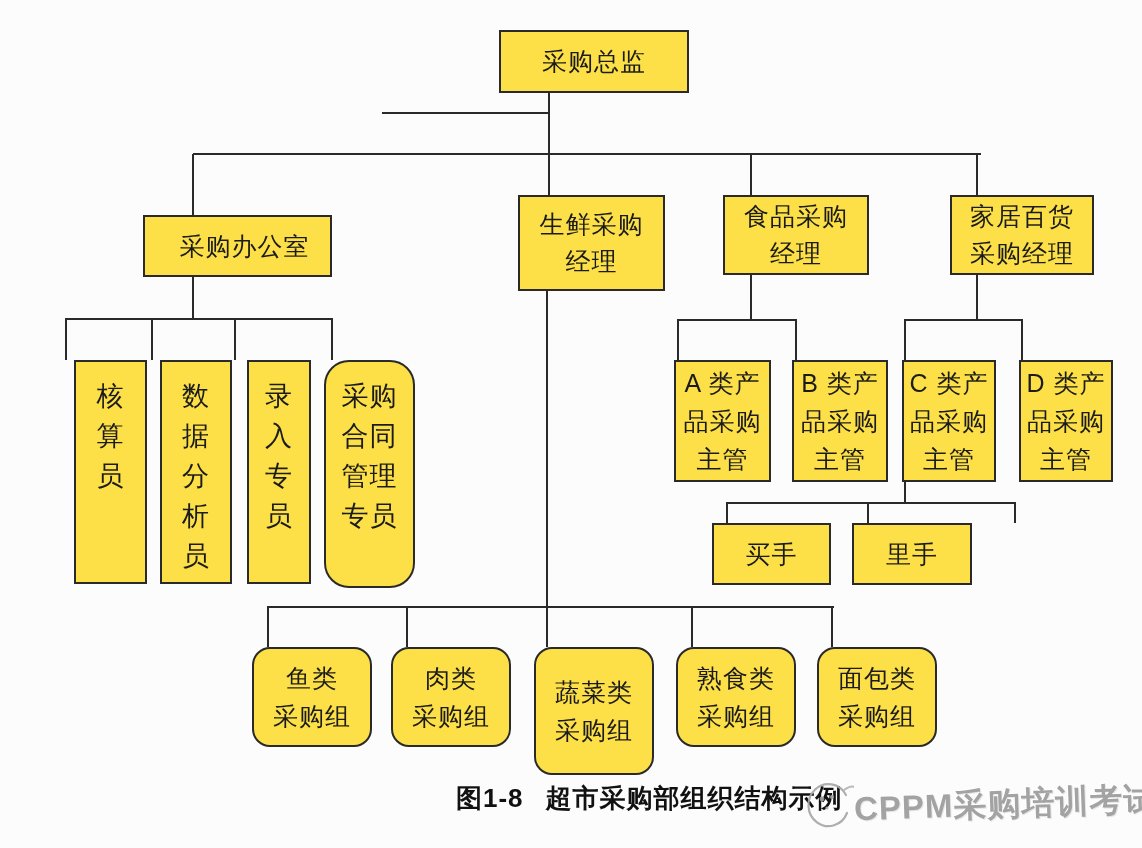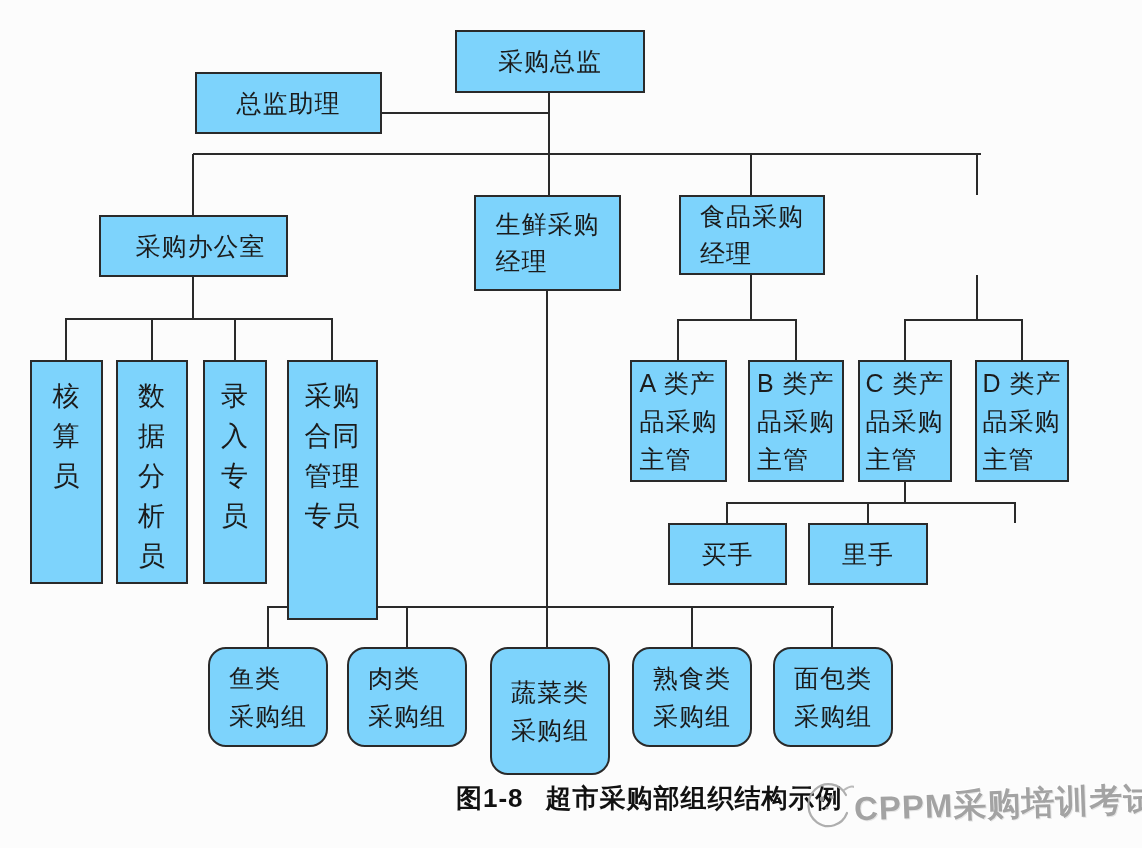--- a/index.html
+++ b/index.html
@@ -16,51 +16,52 @@
   
   .ln{
     position:absolute;
     background:#2a2a2a;
   }
   
   .node{
     position:absolute;
     box-sizing:border-box;
     border:2px solid #2a2a2a;
-    background:#7dd3fc;
+    background:#fde047;
     display:flex;
     align-items:center;
     justify-content:center;
-    text-align:left;
+    text-align:center;
     color:#1b1b1b;
     font-size:25px;
     line-height:37px;
     white-space:pre-line;
     letter-spacing:1px;
+    margin-left:44px;
   }
   .node.top-align{
     align-items:flex-start;
     padding-top:14px;
     font-size:27px;
     line-height:40px;
   }
   .node.sup{font-size:25px;line-height:38px;}
   .node.grp{font-size:25px;line-height:38px;border-radius:18px;}
 
   
   .n-director {left:455px;top:30px;width:190px;height:63px;}
   .n-assistant{left:195px;top:72px;width:187px;height:62px;}
   .n-office   {left:99px; top:215px;width:189px;height:62px;padding-left:14px;}
   .n-fresh    {left:474px;top:195px;width:147px;height:96px;}
   .n-food     {left:679px;top:195px;width:146px;height:80px;}
   .n-household{left:906px;top:195px;width:144px;height:80px;}
   .n-accountant{left:30px;top:360px;width:73px;height:224px;}
   .n-analyst  {left:116px;top:360px;width:72px;height:224px;}
   .n-entry    {left:203px;top:360px;width:64px;height:224px;}
-  .n-contract {left:287px;top:360px;width:91px;height:260px;}
+  .n-contract {left:280px;top:360px;width:91px;height:228px;border-radius:25px;}
   .n-supa{left:630px;top:360px;width:97px;height:122px;}
   .n-supb{left:748px;top:360px;width:96px;height:122px;}
   .n-supc{left:858px;top:360px;width:94px;height:122px;}
   .n-supd{left:975px;top:360px;width:94px;height:122px;}
   .n-buyer {left:668px;top:523px;width:119px;height:62px;}
   .n-inside{left:808px;top:523px;width:120px;height:62px;}
   .n-shelf {left:952px;top:523px;width:126px;height:62px;}
   .n-fish {left:208px;top:647px;width:120px;height:100px;}
   .n-meat {left:347px;top:647px;width:120px;height:100px;}
   .n-veg  {left:490px;top:647px;width:120px;height:128px;}
@@ -131,26 +132,27 @@
   <div class="ln" style="left:867px;top:503px;width:2px;height:20px"></div>
   <div class="ln" style="left:1014px;top:503px;width:2px;height:20px"></div>
   <div class="ln" style="left:546px;top:275px;width:2px;height:372px"></div>
   <div class="ln" style="left:267px;top:606px;width:567px;height:2px"></div>
   <div class="ln" style="left:267px;top:607px;width:2px;height:40px"></div>
   <div class="ln" style="left:406px;top:607px;width:2px;height:40px"></div>
   <div class="ln" style="left:691px;top:607px;width:2px;height:40px"></div>
   <div class="ln" style="left:831px;top:607px;width:2px;height:40px"></div>
 
   <div class="node n-director">采购总监</div>
-  <div class="node n-assistant">总监助理</div>
   <div class="node n-office">采购办公室</div>
   <div class="node n-fresh">生鲜采购
 经理</div>
   <div class="node n-food">食品采购
 经理</div>
+  <div class="node n-household">家居百货
+采购经理</div>
 
   <div class="node top-align n-accountant">核
 算
 员</div>
   <div class="node top-align n-analyst">数
 据
 分
 析
 员</div>
   <div class="node top-align n-entry">录

